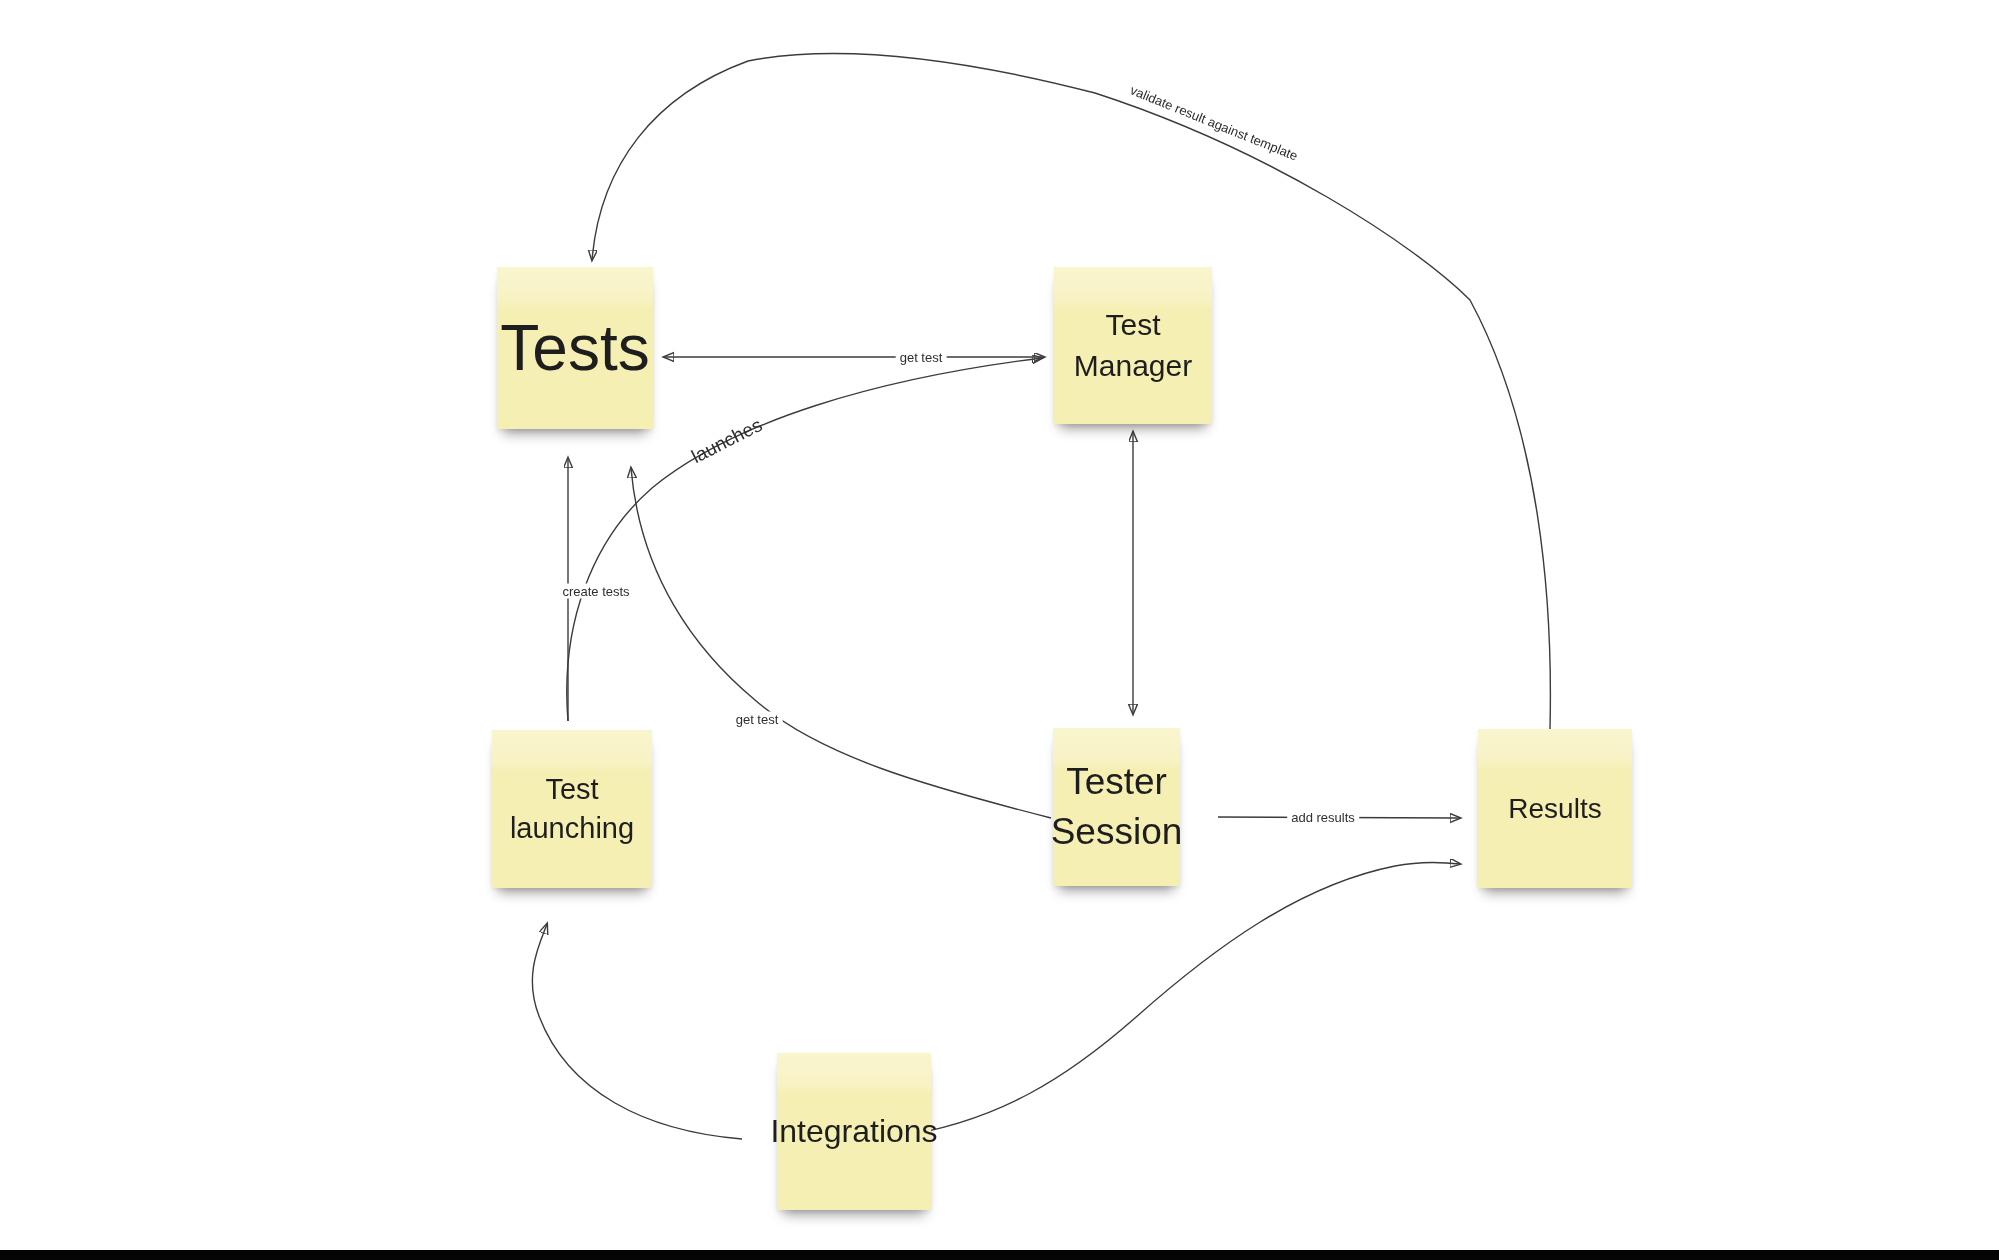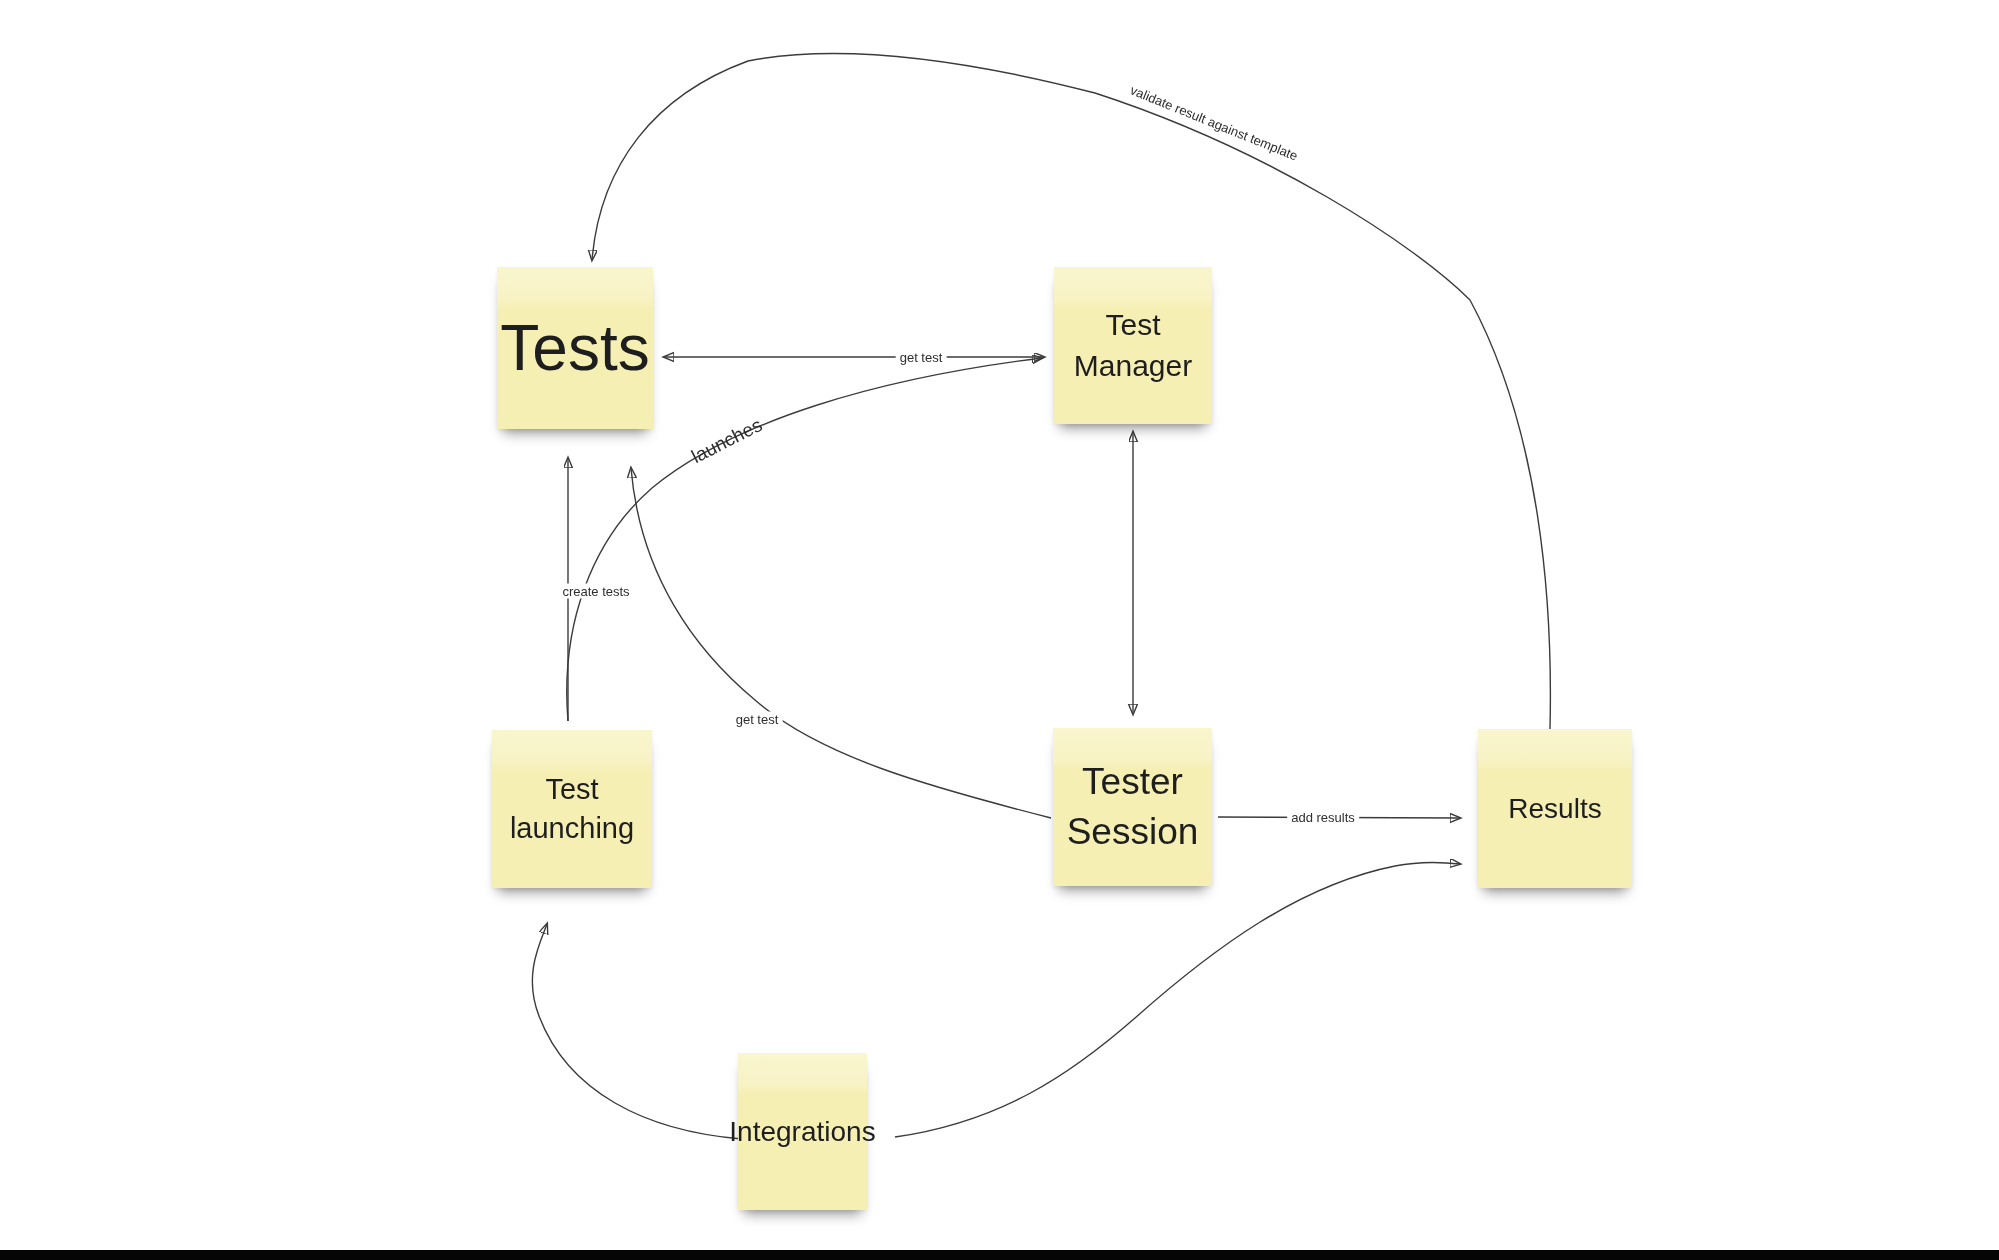--- a/index.html
+++ b/index.html
@@ -18,23 +18,23 @@
     color:#1e1e1e;
     background:linear-gradient(180deg,#f9f5cd 0px,#f8f3c6 30px,#f5efb4 42px,#f5efb4 100%);
     box-shadow:0 10px 12px -6px rgba(0,0,0,0.42), 0 2px 4px rgba(0,0,0,0.06);
     white-space:pre-line;
     line-height:1.35;
     cursor:default;
   }
   .note-tests      {left:497px;top:267px;width:156px;height:162px;font-size:64px;}
   .note-manager    {left:1054px;top:267px;width:158px;height:157px;font-size:30px;}
   .note-launching  {left:492px;top:730px;width:160px;height:158px;font-size:29px;}
-  .note-session    {left:1053px;top:728px;width:159px;height:158px;font-size:37px;}
+  .note-session    {left:1053px;top:728px;width:127px;height:158px;font-size:37px;}
   .note-results    {left:1478px;top:729px;width:154px;height:159px;font-size:28px;}
-  .note-integrations{left:738px;top:1053px;width:129px;height:157px;font-size:28px;}
+  .note-integrations{left:777px;top:1053px;width:154px;height:157px;font-size:32px;}
   .edge-label{
     position:absolute;
     transform:translate(-50%,-50%);
     background:#ffffff;
     color:#2e2e2e;
     font-size:13px;
     padding:0 4px;
     white-space:nowrap;
   }
   .lbl-get-test-top   {left:921px;top:357px;}

